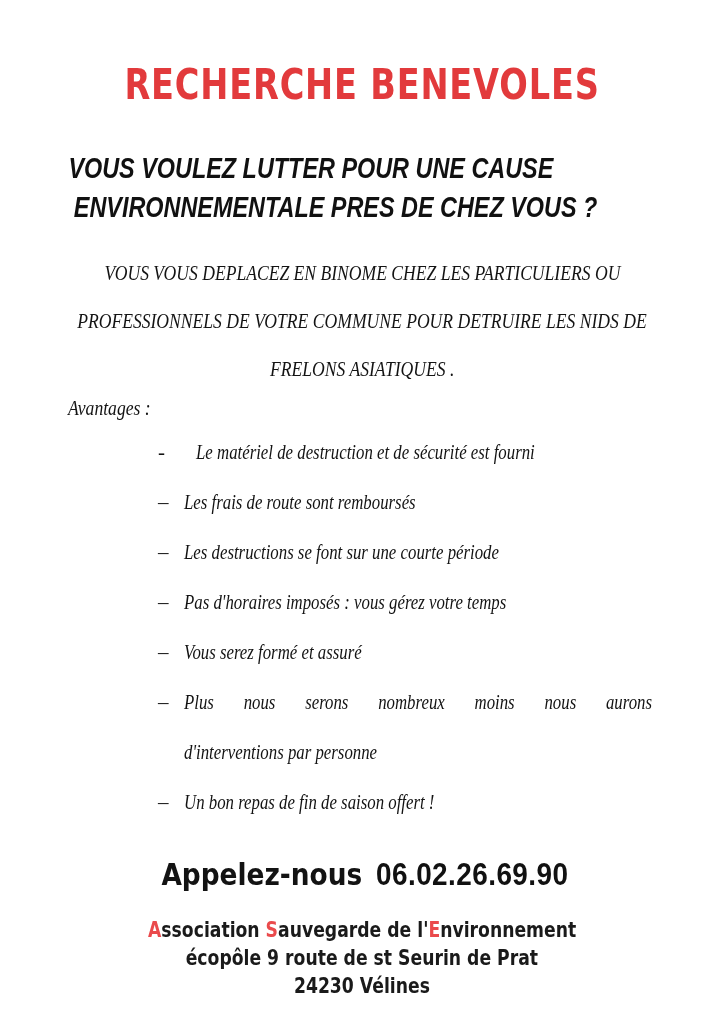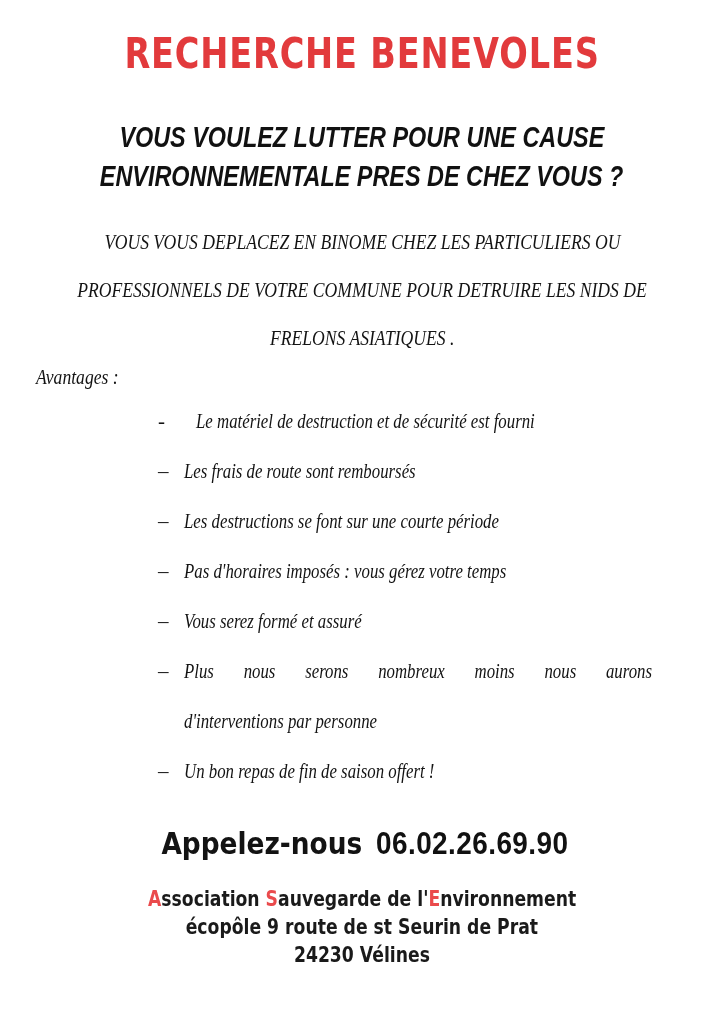--- a/index.html
+++ b/index.html
@@ -12,40 +12,40 @@
     width: 724px;
     height: 1024px;
     margin: 0 auto;
     background: #ffffff;
     color: #161616;
     overflow: hidden;
   }
 
   
   .title {
-    padding-top: 31px;
+    padding-top: 62px;
     text-align: center;
     line-height: 46px;
   }
   .title-line {
     display: inline-block;
     transform: scaleX(0.8);
     transform-origin: center;
     white-space: nowrap;
     font-family: "DejaVu Sans", sans-serif;
     font-weight: bold;
     font-size: 42px;
     color: #e23a3c;
     letter-spacing: 1px;
   }
 
   
   .subtitle {
     margin-top: 34px;
-    text-align: center;
+    text-align: left;
     line-height: 34px;
   }
   .subtitle-line {
     display: inline-block;
     transform: scaleX(0.78);
     transform-origin: center;
     white-space: nowrap;
     font-family: "Liberation Sans", sans-serif;
     font-weight: bold;
     font-style: italic;
@@ -74,21 +74,21 @@
   }
 
   .intro {
     margin-top: 20px;
     text-align: center;
     line-height: 48px;
     font-size: 22px;
   }
 
   .avantages-label {
-    margin-left: 36px;
+    margin-left: 68px;
     line-height: 30px;
     font-size: 22px;
   }
 
   
   .adv-list {
     margin-top: 4px;
     margin-left: 158px;
     font-size: 21px;
   }

